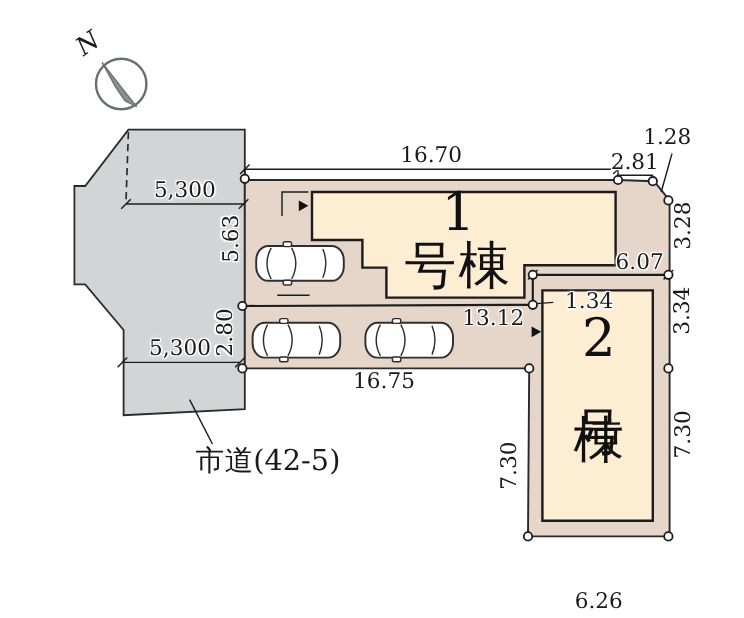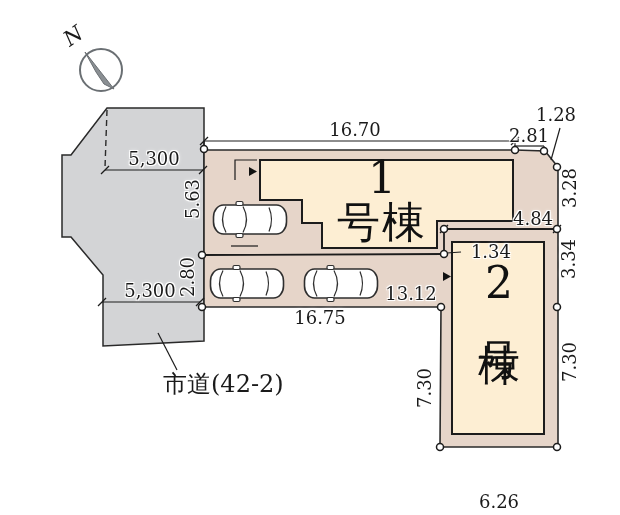--- a/index.html
+++ b/index.html
@@ -135,35 +135,35 @@
   </svg>
 
   <div class="north" style="left:64px;top:24px;">N</div>
 
   <div class="dim w60" style="left:124px;top:150px;">5,300</div>
   <div class="dim w60" style="left:120px;top:282px;">5,300</div>
 
   <div class="dim w60 rot" style="left:163px;top:190px;">5.63</div>
   <div class="dim w60 rot" style="left:158px;top:268px;">2.80</div>
 
-  <div class="dim w60" style="left:325px;top:121px;">16.70</div>
+  <div class="dim w60" style="left:325px;top:121px;text-align:right;">16.70</div>
   <div class="dim w60" style="left:499px;top:127px;">2.81</div>
   <div class="dim w60" style="left:526px;top:106px;">1.28</div>
   <div class="dim w60 rot" style="left:540px;top:179px;">3.28</div>
-  <div class="dim w60" style="left:503px;top:210px;">4.84</div>
+  <div class="dim w60" style="left:503px;top:210px;">6.07</div>
   <div class="dim w60" style="left:451px;top:243px;text-align:right;">1.34</div>
   <div class="dim w60 rot" style="left:539px;top:250px;">3.34</div>
 
-  <div class="dim w60" style="left:381px;top:257px;margin-top:28px;">13.12</div>
+  <div class="dim w60" style="left:381px;top:257px;">13.12</div>
   <div class="dim w60" style="left:290px;top:309px;">16.75</div>
   <div class="dim w60 rot" style="left:395px;top:379px;">7.30</div>
   <div class="dim w60 rot" style="left:540px;top:353px;">7.30</div>
   <div class="dim w60" style="left:469px;top:448px;margin-top:45px;">6.26</div>
 
-  <div class="road-name" style="left:163px;top:372px;">市道(42-2)</div>
+  <div class="road-name" style="left:163px;top:372px;">市道(42-5)</div>
 
   <div class="bldg-label" style="left:312px;top:156px;width:140px;">
     <div class="bl-num">1</div>
     <div class="bl-suffix-h">号棟</div>
   </div>
   <div class="bldg-label" style="left:470px;top:261px;width:58px;">
     <div class="bl-num">2</div>
     <div class="bl-suffix-v">号棟</div>
   </div>
 

